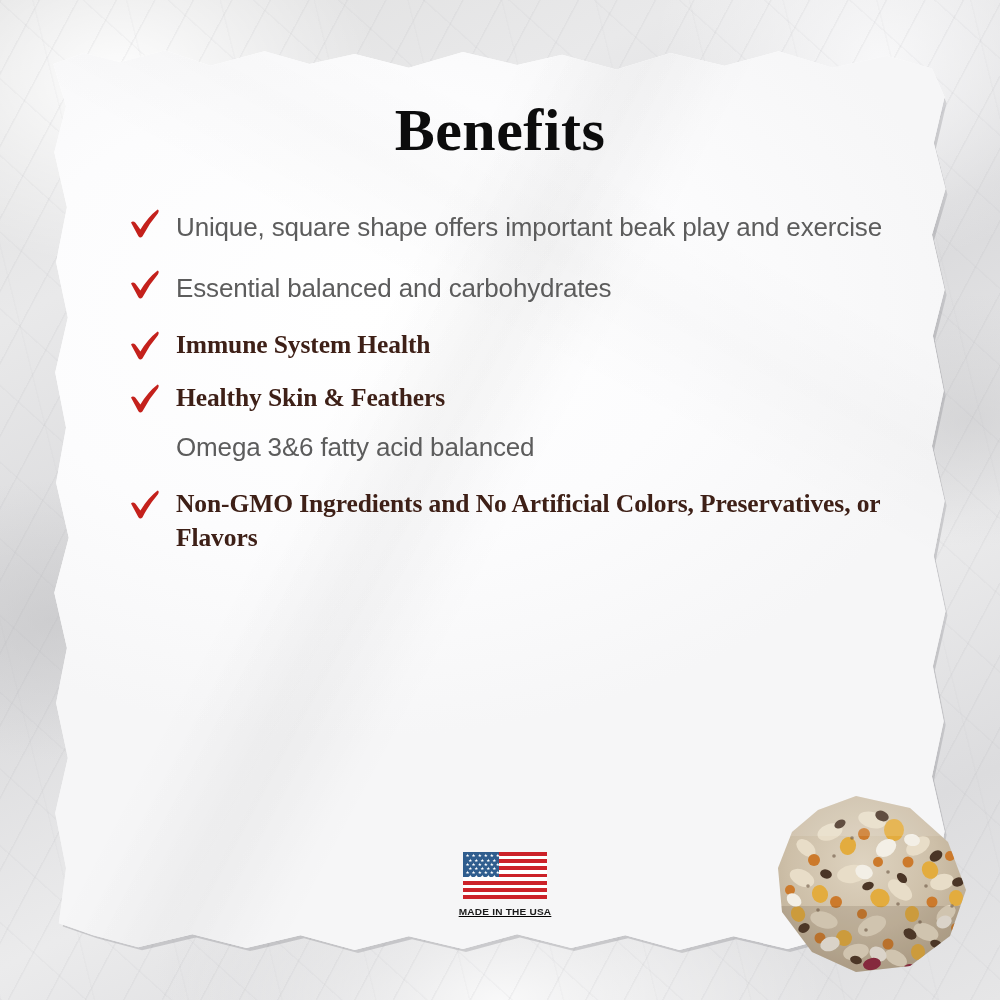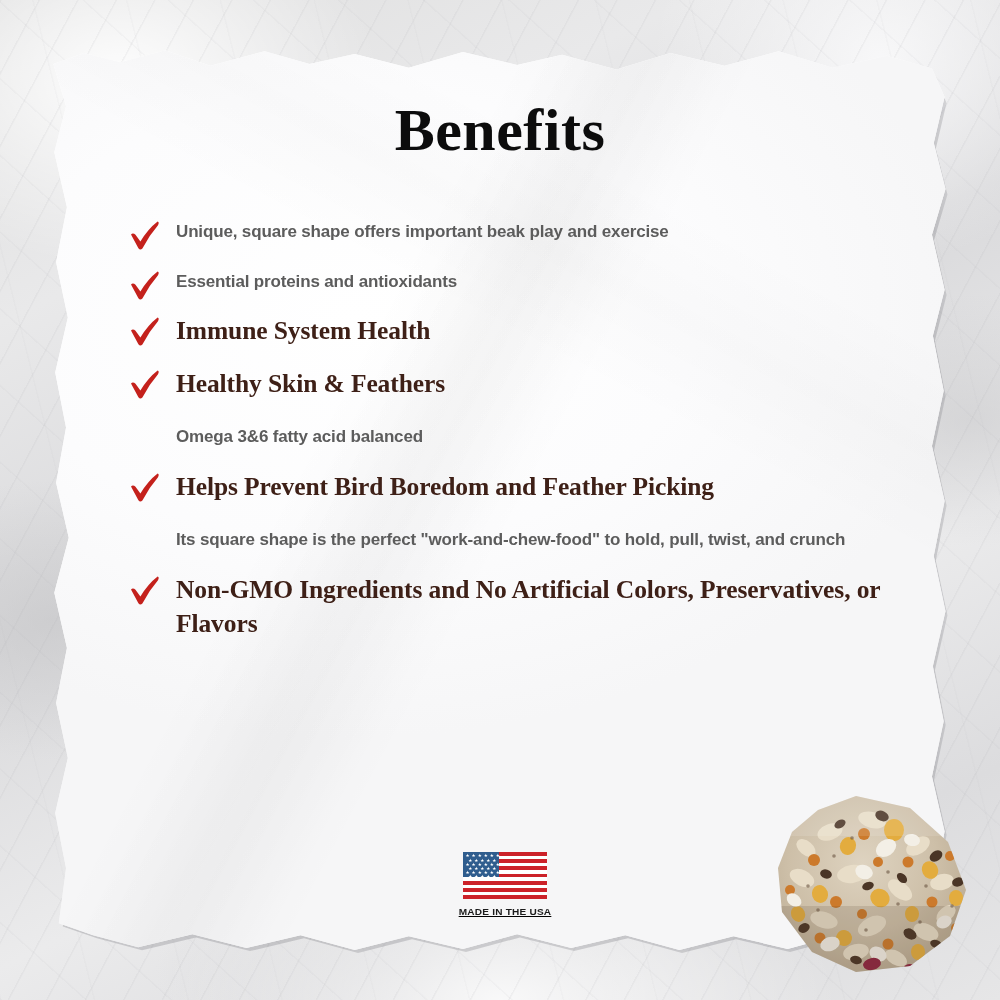--- a/index.html
+++ b/index.html
@@ -125,25 +125,25 @@
   .benefit-heading{
     font-family:"Liberation Serif", serif;
     font-weight:700;
     font-size:25.5px;
     line-height:1.34;
     color:#3e2017;
     letter-spacing:-.1px;
   }
   .benefit-desc{
     font-family:"Liberation Sans", sans-serif;
-    font-weight:700;
-    font-size:17px;
+    font-weight:400;
+    font-size:26px;
     line-height:1.62;
     color:#5c5c5c;
-    margin-top:22px;
+    margin-top:10px;
     letter-spacing:-.15px;
   }
 
   
   .usa-badge{
     position:absolute;
     left:459px; top:852px;
     width:92px;
     text-decoration:underline;
   }
@@ -217,21 +217,21 @@
         </span>
         <div class="benefit-desc">Unique, square shape offers important beak play and exercise</div>
       </div>
 
       <div class="benefit-item">
         <span class="check-icon">
           <svg viewBox="0 0 34 32" aria-hidden="true">
             <path d="M3 15.5 Q5 13.5 7.5 15.8 L12.4 22.6 Q20 10 29.6 2.6 Q31.6 3.4 30 6.2 Q21 16.6 14.4 29.4 Q12.2 31.6 10.4 29.2 Z" fill="currentColor"></path>
           </svg>
         </span>
-        <div class="benefit-desc">Essential proteins and antioxidants</div>
+        <div class="benefit-desc">Essential balanced and carbohydrates</div>
       </div>
 
       <div class="benefit-item">
         <span class="check-icon">
           <svg viewBox="0 0 34 32" aria-hidden="true">
             <path d="M3 15.5 Q5 13.5 7.5 15.8 L12.4 22.6 Q20 10 29.6 2.6 Q31.6 3.4 30 6.2 Q21 16.6 14.4 29.4 Q12.2 31.6 10.4 29.2 Z" fill="currentColor"></path>
           </svg>
         </span>
         <div class="benefit-heading">Immune System Health</div>
       </div>
@@ -239,29 +239,20 @@
       <div class="benefit-item">
         <span class="check-icon">
           <svg viewBox="0 0 34 32" aria-hidden="true">
             <path d="M3 15.5 Q5 13.5 7.5 15.8 L12.4 22.6 Q20 10 29.6 2.6 Q31.6 3.4 30 6.2 Q21 16.6 14.4 29.4 Q12.2 31.6 10.4 29.2 Z" fill="currentColor"></path>
           </svg>
         </span>
         <div class="benefit-heading">Healthy Skin &amp; Feathers</div>
         <div class="benefit-desc">Omega 3&amp;6 fatty acid balanced</div>
       </div>
 
-      <div class="benefit-item">
-        <span class="check-icon">
-          <svg viewBox="0 0 34 32" aria-hidden="true">
-            <path d="M3 15.5 Q5 13.5 7.5 15.8 L12.4 22.6 Q20 10 29.6 2.6 Q31.6 3.4 30 6.2 Q21 16.6 14.4 29.4 Q12.2 31.6 10.4 29.2 Z" fill="currentColor"></path>
-          </svg>
-        </span>
-        <div class="benefit-heading">Helps Prevent Bird Boredom and Feather Picking</div>
-        <div class="benefit-desc">Its square shape is the perfect "work-and-chew-food" to hold, pull, twist, and crunch</div>
-      </div>
 
       <div class="benefit-item">
         <span class="check-icon">
           <svg viewBox="0 0 34 32" aria-hidden="true">
             <path d="M3 15.5 Q5 13.5 7.5 15.8 L12.4 22.6 Q20 10 29.6 2.6 Q31.6 3.4 30 6.2 Q21 16.6 14.4 29.4 Q12.2 31.6 10.4 29.2 Z" fill="currentColor"></path>
           </svg>
         </span>
         <div class="benefit-heading">Non-GMO Ingredients and No Artificial Colors, Preservatives, or Flavors</div>
       </div>
 

